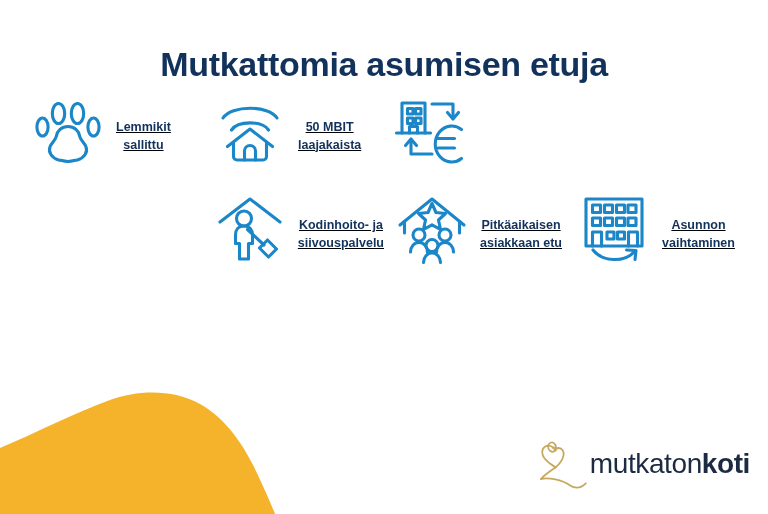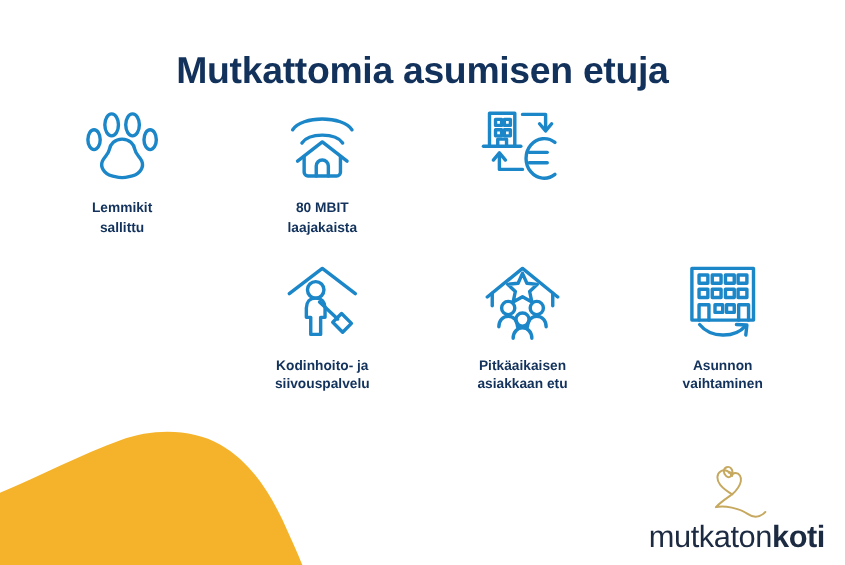--- a/index.html
+++ b/index.html
@@ -62,22 +62,23 @@
   .row {
     display: flex;
     width: 728px;
   }
   .row-2 {
     margin-top: 18px;
   }
   .cell {
     width: 182px;
     display: flex;
-    flex-direction: column;
+    flex-direction: row;
     align-items: center;
+    text-decoration: underline;
   }
   .cell.empty {
     visibility: hidden;
   }
   .icon-box {
     width: 96px;
     height: 80px;
     display: flex;
     align-items: center;
     justify-content: center;
@@ -93,25 +94,24 @@
     font-weight: bold;
     color: #12325c;
     line-height: 1.42;
     white-space: pre-line;
   }
 
   
   .logo {
     position: absolute;
     right: 18px;
-    bottom: 12px;
+    bottom: 22px;
     display: flex;
     align-items: center;
     z-index: 4;
-    flex-direction: column;
   }
   .logo-mark {
     width: 58px;
     height: 56px;
     margin-right: 2px;
     flex: none;
   }
   .logo-text {
     font-size: 28px;
     color: #1d2b42;
@@ -167,21 +167,21 @@
       <div class="cell">
         <div class="icon-box">
           <svg width="70" height="66" viewBox="0 0 70 66" fill="none" stroke="#1b86c8" stroke-width="3.1" stroke-linecap="round" stroke-linejoin="round">
             <path d="M8 19 C 16 6, 54 6, 62 19"></path>
             <path d="M16.5 31 C 23 21.5, 47 21.5, 53.5 31"></path>
             <path d="M12.5 47.5 L 35 30 L 57.5 47.5"></path>
             <path d="M18.5 43.5 V 57.5 a 3.5 3.5 0 0 0 3.5 3.5 h 26 a 3.5 3.5 0 0 0 3.5 -3.5 V 43.5"></path>
             <path d="M29.5 61 V 52 a 5.5 5.5 0 0 1 11 0 v 9"></path>
           </svg>
         </div>
-        <div class="cell-label">80 MBIT
+        <div class="cell-label">50 MBIT
 laajakaista</div>
       </div>
 
       <div class="cell">
         <div class="icon-box">
           <svg width="80" height="70" viewBox="0 0 80 70" fill="none" stroke="#1b86c8" stroke-width="3.1" stroke-linecap="round" stroke-linejoin="round">
 
             <path d="M10 36 V 6 h 23 v 30"></path>
             <rect x="15.5" y="11.5" width="5.5" height="5.5"></rect>
             <rect x="23.5" y="11.5" width="5.5" height="5.5"></rect>

